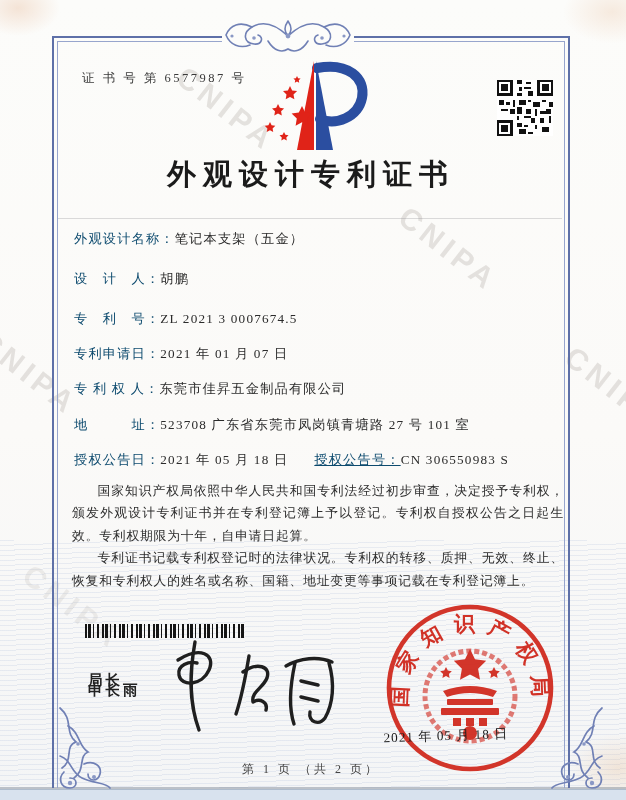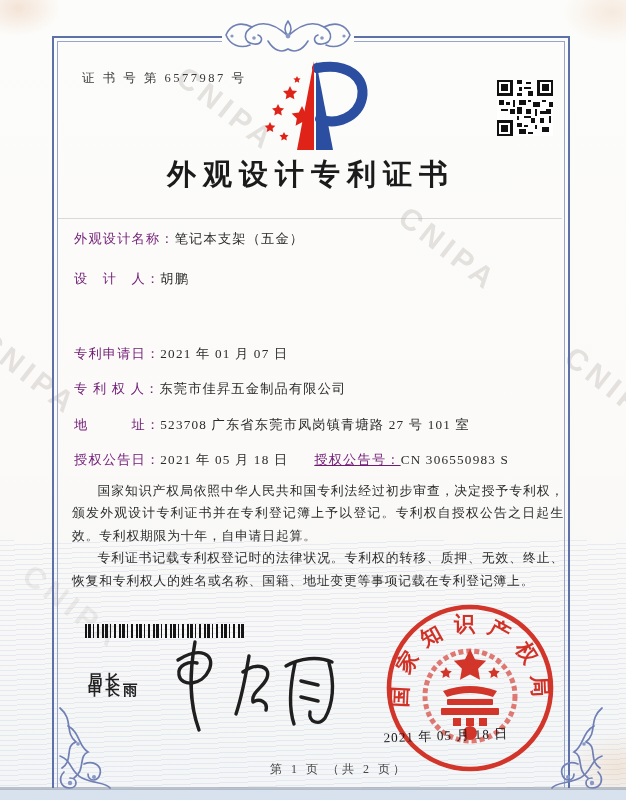--- a/index.html
+++ b/index.html
@@ -41,42 +41,42 @@
   
   .cert-no { position:absolute; left:82px; top:70px; font-size:12.5px; letter-spacing:2.5px; color:#3a3a3a; }
   .logo { position:absolute; left:250px; top:56px; width:124px; height:102px; }
   .qr { position:absolute; left:497px; top:80px; width:56px; height:56px; }
   .title { position:absolute; left:52px; top:155px; width:518px; text-align:center;
            font-size:29px; font-weight:700; letter-spacing:7px; color:#1b1b1b; }
   .crease { position:absolute; left:58px; top:218px; width:504px; height:1px; background:rgba(130,130,135,.28); }
 
   
   .row { position:absolute; left:74px; font-size:13.2px; color:#2b2b2b; letter-spacing:1.2px; white-space:nowrap; }
-  .row .lbl { color:#701a75; }
+  .row .lbl { color:#0c4a6e; }
   .row .second { margin-left:26px;text-decoration:underline; }
 
   
   .body-text { position:absolute; left:72px; top:480px; width:492px; font-size:12.8px;
                line-height:22.4px; letter-spacing:0.8px; color:#2d2d2d; text-align:justify; }
   .body-text p { text-indent:2em; }
 
   
   .barcode { position:absolute; left:85px; top:624px; width:161px; height:14px;
      background:repeating-linear-gradient(90deg,#151515 0 2px,transparent 2px 3px,#151515 3px 6px,
        transparent 6px 8px,#151515 8px 9px,transparent 9px 12px,#151515 12px 14px,transparent 14px 17px); }
   .officer { position:absolute; left:88px; font-family:"Liberation Sans","DejaVu Sans",sans-serif;
              font-size:14.5px; font-weight:600; letter-spacing:3px; color:#222;text-align:center; }
   .officer.t1 { top:671px; } .officer.t2 { top:681px; }
   .signature { position:absolute; left:148px; top:636px; width:200px; height:102px; }
 
   .seal { position:absolute; left:383px; top:601px; width:174px; height:174px; opacity:.93; }
   .seal-date { position:absolute; left:380px; top:727px; width:132px; text-align:center;
                font-size:13.2px; letter-spacing:1px; color:#1c1c1c; transform:rotate(-2deg); }
 
-  .footer { position:absolute; left:52px; top:761px; width:574px; text-align:center;
+  .footer { position:absolute; left:52px; top:761px; width:518px; text-align:center;
             font-size:12px; letter-spacing:3px; color:#454545; }
 </style>
 </head>
 <body>
 
 <div id="stage">
   <div class="photo-bg"></div>
   <div class="paper"></div>
   <div class="waves"></div>
   <div class="paper-smudges"></div>
@@ -210,20 +210,23 @@
 
   <div class="title">外观设计专利证书</div>
   <div class="crease"></div>
 
   <div class="row" style="top:230px;">
     <span class="lbl">外观设计名称：</span><span>笔记本支架（五金）</span>
   </div>
   <div class="row" style="top:270px;font-family:Liberation Serif, serif;">
     <span class="lbl">设　计　人：</span><span>胡鹏</span>
   </div>
+  <div class="row" style="top:310px;">
+    <span class="lbl">专　利　号：</span><span>ZL 2021 3 0007674.5</span>
+  </div>
   <div class="row" style="top:345px;">
     <span class="lbl">专利申请日：</span><span>2021 年 01 月 07 日</span>
   </div>
   <div class="row" style="top:380px;">
     <span class="lbl">专 利 权 人：</span><span>东莞市佳昇五金制品有限公司</span>
   </div>
   <div class="row" style="top:416px;">
     <span class="lbl">地　　　址：</span><span>523708 广东省东莞市凤岗镇青塘路 27 号 101 室</span>
   </div>
   <div class="row" style="top:451px;">

